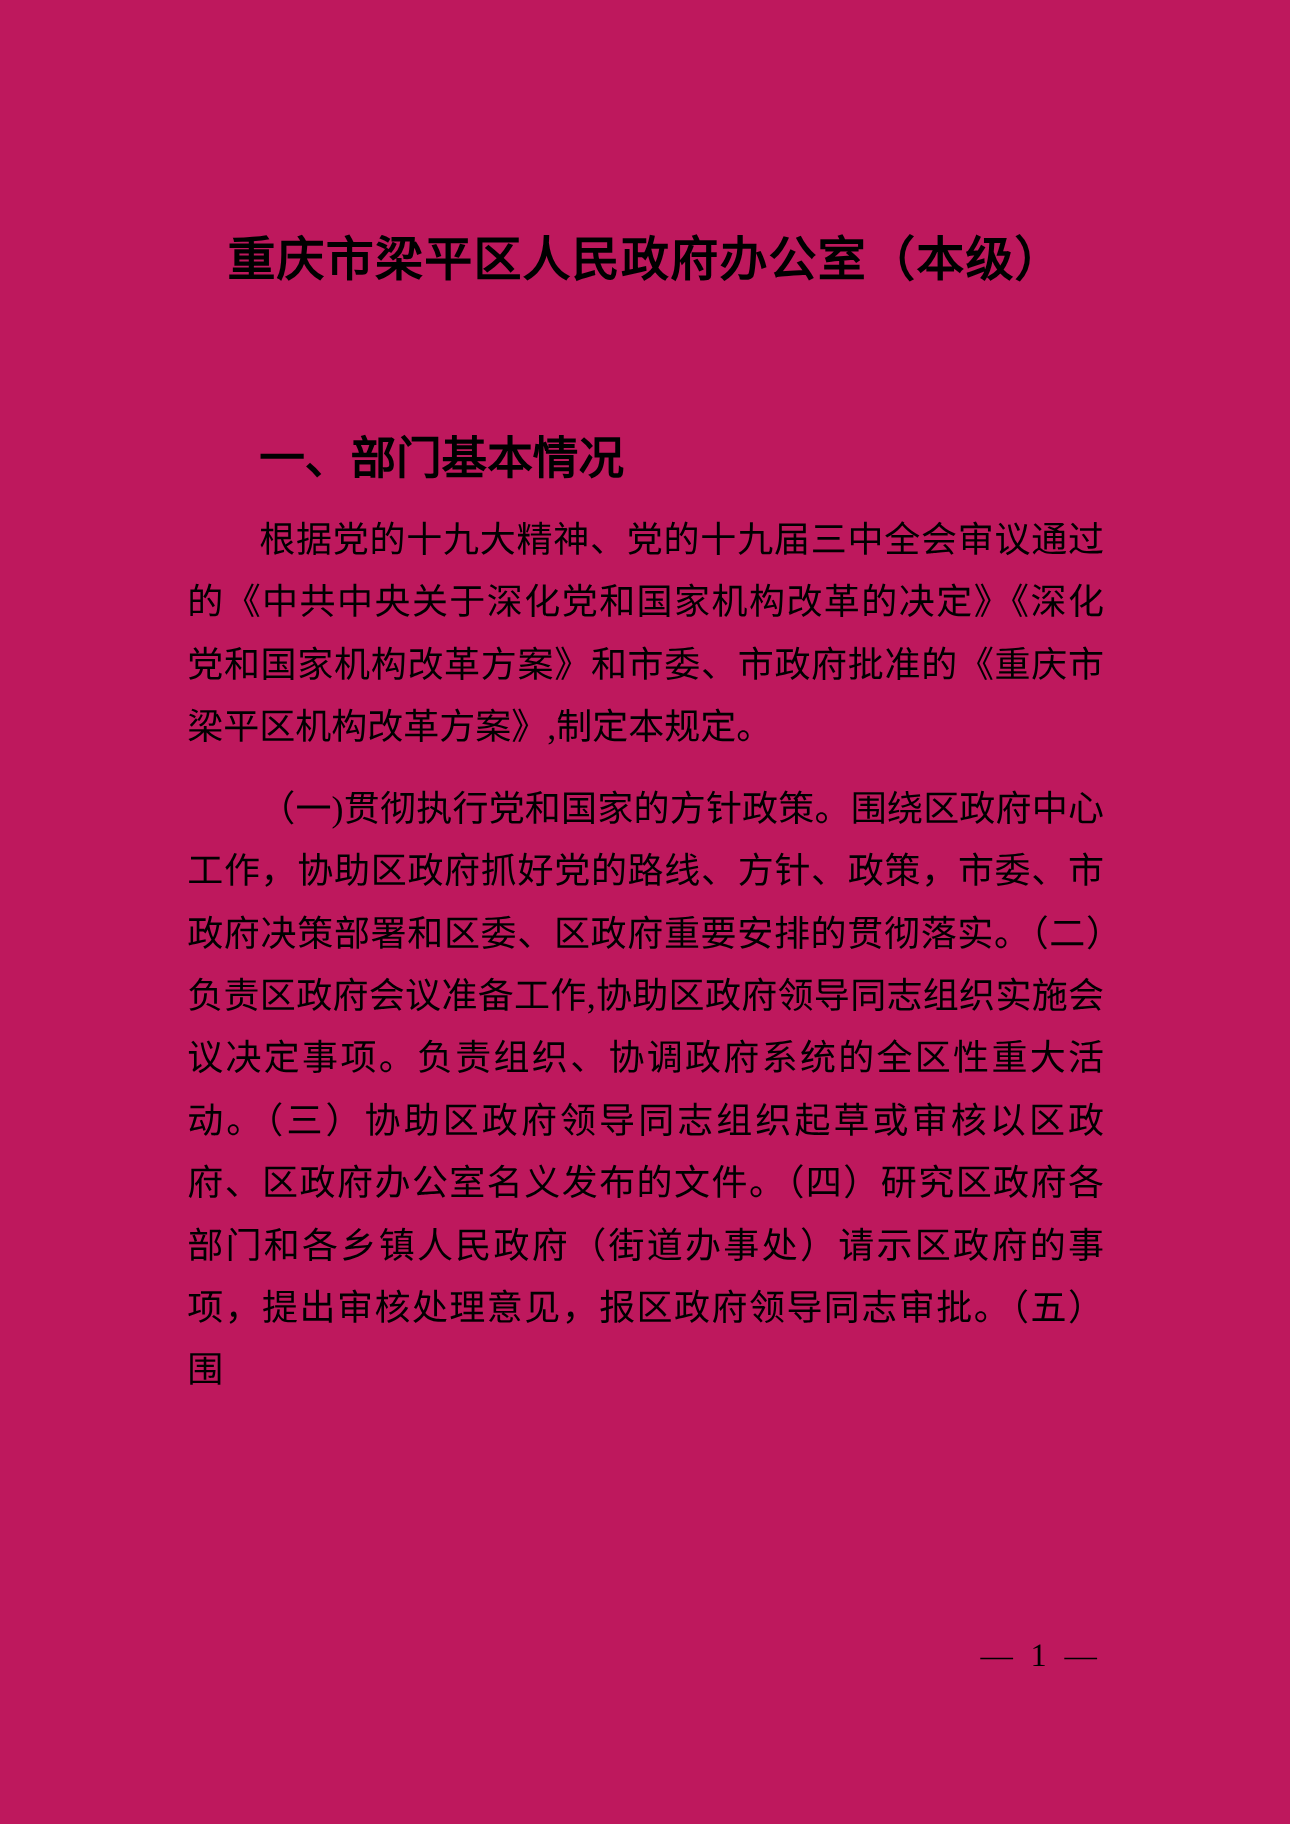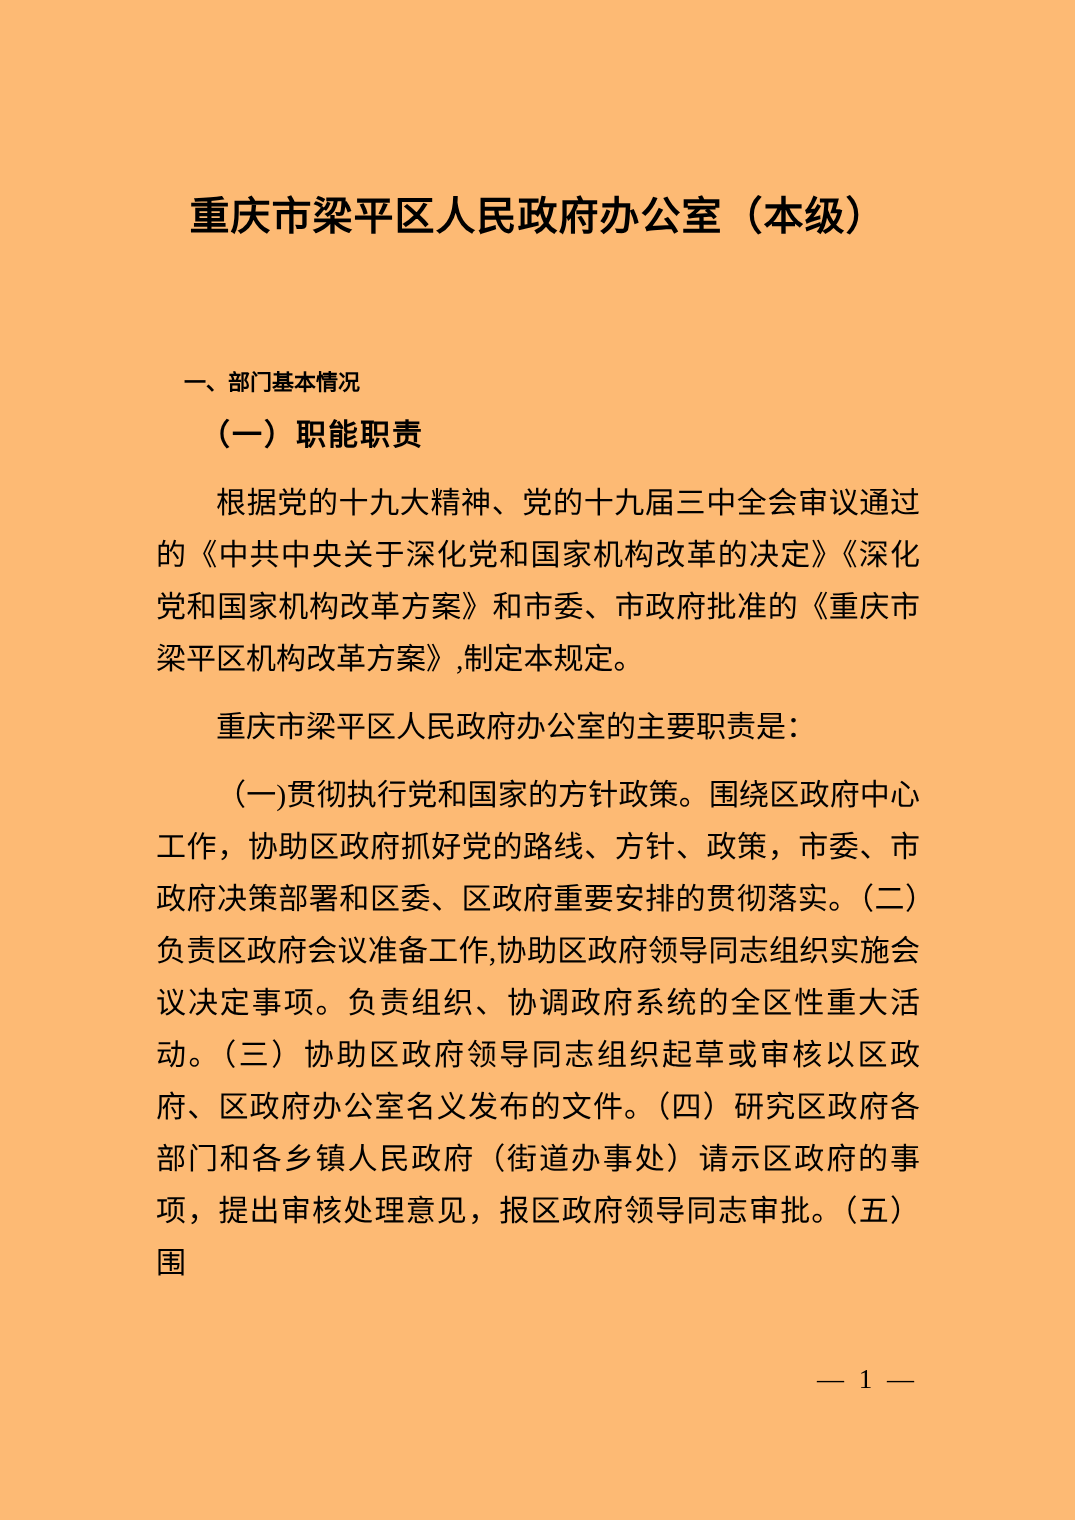--- a/index.html
+++ b/index.html
@@ -11,21 +11,21 @@
     position: relative;
     width: 1075px;
     height: 1520px;
     overflow: hidden;
     color: #000000;
     font-family: "Liberation Serif", "DejaVu Serif", serif;
   }
   .page {
     position: absolute;
     inset: 0;
-    background: #fdba74;
+    background: #be185d;
   }
   .title-block {
     position: absolute;
     top: 188px;
     left: 140px;
     width: 796px;
     text-align: center;
     font-family: "Liberation Serif", "DejaVu Serif", serif;
     font-weight: bold;
     font-size: 40px;
@@ -37,21 +37,21 @@
     position: absolute;
     top: 357px;
     left: 140px;
     width: 796px;
     font-size: 30px;
     line-height: 52px;
   }
   .section-heading {
     font-family: "Liberation Sans", "DejaVu Sans", sans-serif;
     font-weight: bold;
-    font-size: 22px;
+    font-size: 38px;
     text-indent: 2em;
     line-height: 52px;
   }
   .sub-heading {
     font-family: "Liberation Serif", "DejaVu Serif", serif;
     font-weight: bold;
     font-size: 30px;
     text-indent: 2em;
     line-height: 52px;
     letter-spacing: 2px;
@@ -79,21 +79,19 @@
 <body>
 
 <div class="page">
 
   <div class="title-block">
     <div>重庆市梁平区人民政府办公室（本级）</div>
   </div>
 
   <div class="content">
     <div class="section-heading">一、部门基本情况</div>
-    <div class="sub-heading">（一）职能职责</div>
     <p>根据党的十九大精神、党的十九届三中全会审议通过的《中共中央关于深化党和国家机构改革的决定》《深化党和国家机构改革方案》和市委、市政府批准的《重庆市梁平区机构改革方案》,制定本规定。</p>
-    <p>重庆市梁平区人民政府办公室的主要职责是：</p>
     <p>（一)贯彻执行党和国家的方针政策。围绕区政府中心工作，协助区政府抓好党的路线、方针、政策，市委、市政府决策部署和区委、区政府重要安排的贯彻落实。（二）负责区政府会议准备工作,协助区政府领导同志组织实施会议决定事项。负责组织、协调政府系统的全区性重大活动。（三）协助区政府领导同志组织起草或审核以区政府、区政府办公室名义发布的文件。（四）研究区政府各部门和各乡镇人民政府（街道办事处）请示区政府的事项，提出审核处理意见，报区政府领导同志审批。（五）围</p>
   </div>
 
   <div class="page-footer">— 1 —</div>
 
 </div>
 
 </body></html>

